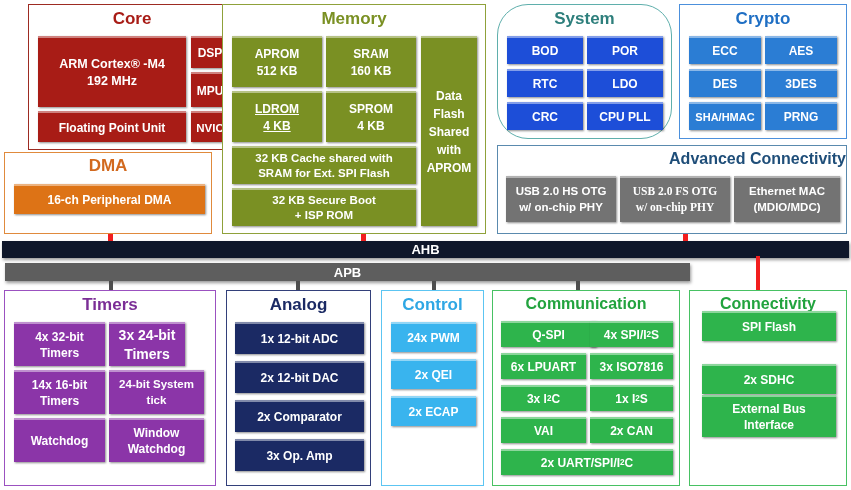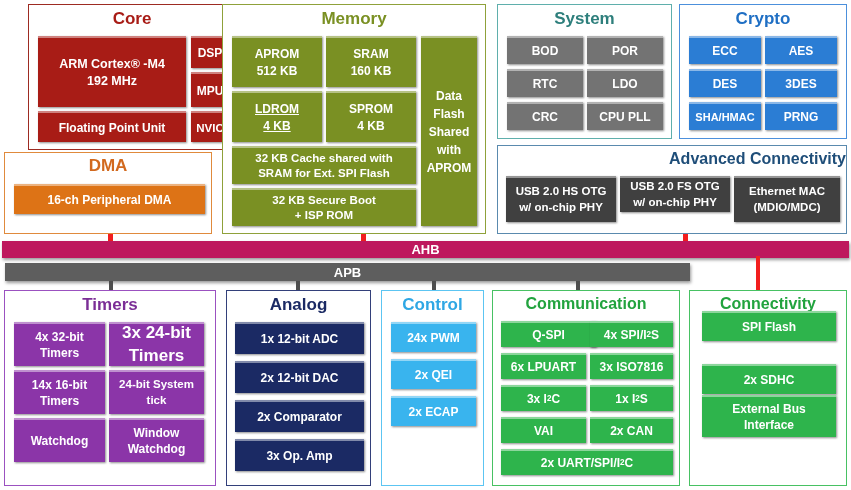--- a/index.html
+++ b/index.html
@@ -16,42 +16,42 @@
        border-top:2px solid rgba(255,255,255,.45);
        box-shadow:1px 1px 2px rgba(0,0,0,.45);}
 
   
   .t-core   {background:#A81C16;}
   .c-core   {border-color:#9D2B22;} .x-core{color:#A81C16;}
   .t-dma    {background:#DD7316;}
   .c-dma    {border-color:#E08A3C;} .x-dma{color:#D2691E;}
   .t-mem    {background:#7A9023;}
   .c-mem    {border-color:#8FA13A;} .x-mem{color:#7A9023;}
-  .t-sys    {background:#737373;}
-  .c-sys    {border-color:#5FAFAC;} .x-sys{color:#2E7F7C;}
+  .t-sys    {background:#1d4ed8;}
+  .c-sys    {border-color:#5FAFAC;border-radius:31px;} .x-sys{color:#2E7F7C;}
   .t-cry    {background:#2B7DD4;}
   .c-cry    {border-color:#4C90DC;} .x-cry{color:#1F6FC4;}
-  .t-adv    {background:#404040;}
+  .t-adv    {background:#737373;}
   .c-adv    {border-color:#5A8AAE;} .x-adv{color:#1F4E79;text-align:right;}
   .t-tim    {background:#8B35A8;}
   .c-tim    {border-color:#9B51C0;} .x-tim{color:#7B2E96;}
   .t-ana    {background:#1B2A64;}
   .c-ana    {border-color:#33407A;} .x-ana{color:#1B2A64;}
   .t-ctl    {background:#39B4EE;text-align:center;}
   .c-ctl    {border-color:#5CC5F2;} .x-ctl{color:#2FA7E4;}
   .t-com    {background:#2EB44C;}
   .c-com    {border-color:#48C163;} .x-com{color:#22A33E;}
   .t-con    {background:#2EB44C;}
   .c-con    {border-color:#48C163;} .x-con{color:#22A33E;}
 
   
   .bus{position:absolute;box-sizing:border-box;display:flex;align-items:center;
        justify-content:center;color:#fff;font-weight:bold;font-size:13px;
        box-shadow:1px 2px 3px rgba(0,0,0,.4);}
-  .bus-ahb{background:#be185d;}
+  .bus-ahb{background:#0f172a;}
   .bus-apb{background:#5E5E5E;}
   .conn{position:absolute;}
   .conn-red{background:#F21E1E;}
   .conn-gray{background:#4D4D4D;}
 
   sup{font-size:.68em;vertical-align:super;line-height:0;}
 </style>
 </head>
 <body>
 
@@ -108,21 +108,21 @@
   <div class="blk t-cry" style="position:absolute;left:9px;top:64px;width:72px;height:28px;font-size:12px;">DES</div>
   <div class="blk t-cry" style="position:absolute;left:85px;top:64px;width:72px;height:28px;font-size:12px;">3DES</div>
   <div class="blk t-cry" style="position:absolute;left:9px;top:97px;width:72px;height:28px;font-size:11px;">SHA/HMAC</div>
   <div class="blk t-cry" style="position:absolute;left:85px;top:97px;width:72px;height:28px;font-size:12px;">PRNG</div>
 </div>
 
 <div class="panel c-adv" style="left:497px;top:145px;width:350px;height:89px;">
   <div class="ptitle x-adv" style="font-size:16px;padding-top:5px;">Advanced Connectivity</div>
   <div class="blk t-adv" style="position:absolute;left:8px;top:30px;width:110px;height:46px;font-size:11.5px;white-space:pre-line;line-height:1.35;">USB 2.0 HS OTG
 w/ on-chip PHY</div>
-  <div class="blk t-adv" style="position:absolute;left:122px;top:30px;width:110px;height:36px;font-size:11.5px;white-space:pre-line;line-height:1.35;">USB 2.0 FS OTG
+  <div class="blk t-adv" style="position:absolute;left:122px;top:30px;width:110px;height:46px;font-size:11.5px;white-space:pre-line;line-height:1.35;font-family:Liberation Serif, serif;">USB 2.0 FS OTG
 w/ on-chip PHY</div>
   <div class="blk t-adv" style="position:absolute;left:236px;top:30px;width:106px;height:46px;font-size:11.5px;white-space:pre-line;line-height:1.35;">Ethernet MAC
 (MDIO/MDC)</div>
 </div>
 
 <div class="conn conn-red" style="left:108px;top:234px;width:5px;height:8px;"></div>
 <div class="conn conn-red" style="left:361px;top:234px;width:5px;height:8px;"></div>
 <div class="conn conn-red" style="left:683px;top:234px;width:5px;height:8px;"></div>
 
 <div class="bus bus-ahb" style="left:2px;top:241px;width:847px;height:17px;">AHB</div>
@@ -132,21 +132,21 @@
 <div class="conn conn-gray" style="left:109px;top:281px;width:4px;height:9px;"></div>
 <div class="conn conn-gray" style="left:296px;top:281px;width:4px;height:9px;"></div>
 <div class="conn conn-gray" style="left:432px;top:281px;width:4px;height:9px;"></div>
 <div class="conn conn-gray" style="left:576px;top:281px;width:4px;height:9px;"></div>
 <div class="conn conn-red" style="left:756px;top:256px;width:4px;height:34px;"></div>
 
 <div class="panel c-tim" style="left:4px;top:290px;width:212px;height:196px;">
   <div class="ptitle x-tim" style="font-size:17px;padding-top:5px;">Timers</div>
   <div class="blk t-tim" style="position:absolute;left:9px;top:31px;width:91px;height:44px;font-size:12px;white-space:pre-line;line-height:1.35;">4x 32-bit
 Timers</div>
-  <div class="blk t-tim" style="position:absolute;left:104px;top:31px;width:95px;height:44px;font-size:17px;white-space:pre-line;line-height:1.35;">3x 24-bit
+  <div class="blk t-tim" style="position:absolute;left:104px;top:31px;width:76px;height:44px;font-size:14px;white-space:pre-line;line-height:1.35;">3x 24-bit
 Timers</div>
   <div class="blk t-tim" style="position:absolute;left:9px;top:79px;width:91px;height:44px;font-size:12px;white-space:pre-line;line-height:1.35;">14x 16-bit
 Timers</div>
   <div class="blk t-tim" style="position:absolute;left:104px;top:79px;width:95px;height:44px;font-size:11.5px;white-space:pre-line;line-height:1.35;">24-bit System
 tick</div>
   <div class="blk t-tim" style="position:absolute;left:9px;top:127px;width:91px;height:44px;font-size:12px;white-space:pre-line;line-height:1.35;">Watchdog</div>
   <div class="blk t-tim" style="position:absolute;left:104px;top:127px;width:95px;height:44px;font-size:12px;white-space:pre-line;line-height:1.35;">Window
 Watchdog</div>
 </div>
 

